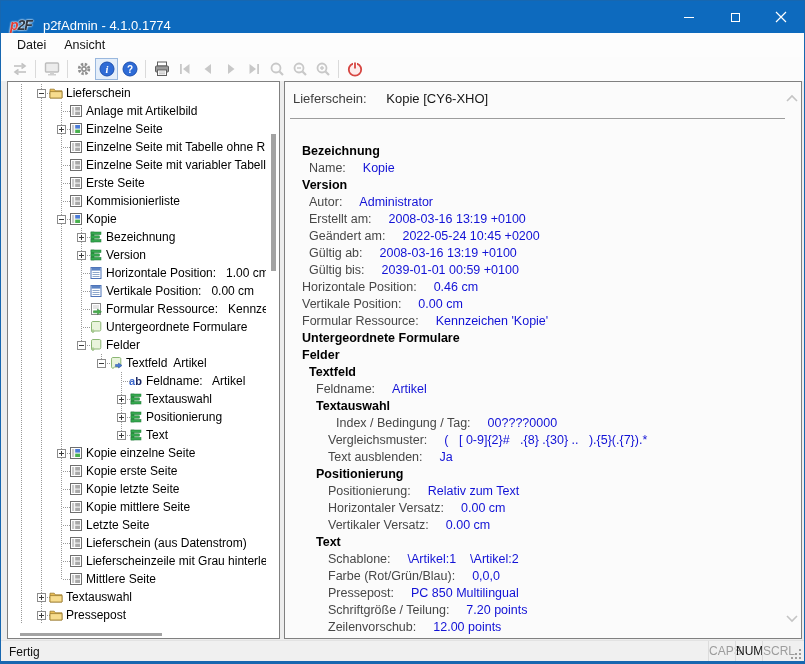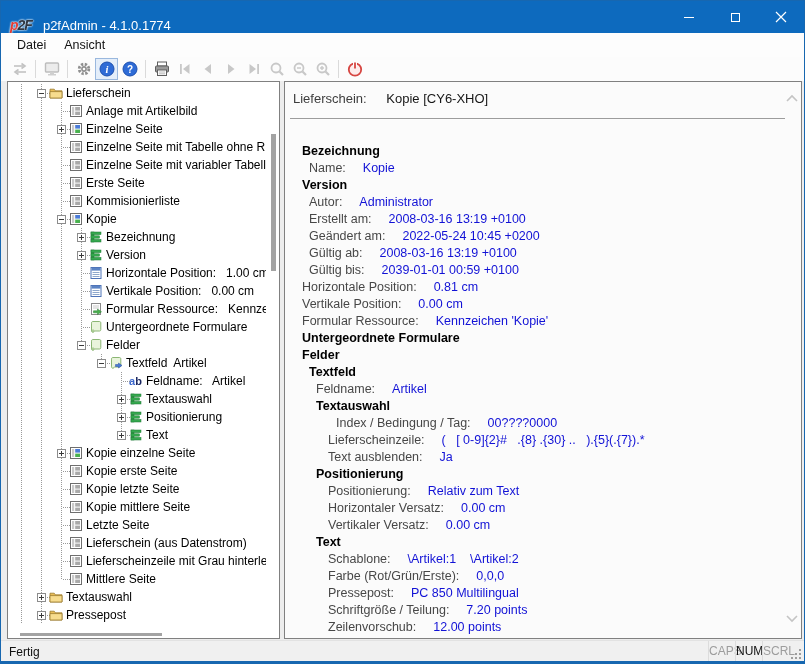--- a/index.html
+++ b/index.html
@@ -684,38 +684,38 @@
       <div class="dsep"></div>
       <div class="detailbody">
           <div class="dline" style="padding-left: 17px;"><span class="dhead">Bezeichnung</span></div>
           <div class="dline" style="padding-left: 24px;"><span class="dlabel">Name:</span><span class="dvalue">Kopie</span></div>
           <div class="dline" style="padding-left: 17px;"><span class="dhead">Version</span></div>
           <div class="dline" style="padding-left: 24px;"><span class="dlabel">Autor:</span><span class="dvalue">Administrator</span></div>
           <div class="dline" style="padding-left: 24px;"><span class="dlabel">Erstellt am:</span><span class="dvalue">2008-03-16 13:19 +0100</span></div>
           <div class="dline" style="padding-left: 24px;"><span class="dlabel">Geändert am:</span><span class="dvalue">2022-05-24 10:45 +0200</span></div>
           <div class="dline" style="padding-left: 24px;"><span class="dlabel">Gültig ab:</span><span class="dvalue">2008-03-16 13:19 +0100</span></div>
           <div class="dline" style="padding-left: 24px;"><span class="dlabel">Gültig bis:</span><span class="dvalue">2039-01-01 00:59 +0100</span></div>
-          <div class="dline" style="padding-left: 17px;"><span class="dlabel">Horizontale Position:</span><span class="dvalue">0.81 cm</span></div>
+          <div class="dline" style="padding-left: 17px;"><span class="dlabel">Horizontale Position:</span><span class="dvalue">0.46 cm</span></div>
           <div class="dline" style="padding-left: 17px;"><span class="dlabel">Vertikale Position:</span><span class="dvalue">0.00 cm</span></div>
           <div class="dline" style="padding-left: 17px;"><span class="dlabel">Formular Ressource:</span><span class="dvalue">Kennzeichen 'Kopie'</span></div>
           <div class="dline" style="padding-left: 17px;"><span class="dhead">Untergeordnete Formulare</span></div>
           <div class="dline" style="padding-left: 17px;"><span class="dhead">Felder</span></div>
           <div class="dline" style="padding-left: 24px;"><span class="dhead">Textfeld</span></div>
           <div class="dline" style="padding-left: 31px;"><span class="dlabel">Feldname:</span><span class="dvalue">Artikel</span></div>
           <div class="dline" style="padding-left: 31px;"><span class="dhead">Textauswahl</span></div>
           <div class="dline" style="padding-left: 51px;"><span class="dlabel">Index / Bedingung / Tag:</span><span class="dvalue">00????0000</span></div>
-          <div class="dline" style="padding-left: 43px;"><span class="dlabel">Lieferscheinzeile:</span><span class="dvalue">(   [ 0-9]{2}#   .{8} .{30} ..   ).{5}(.{7}).*</span></div>
+          <div class="dline" style="padding-left: 43px;"><span class="dlabel">Vergleichsmuster:</span><span class="dvalue">(   [ 0-9]{2}#   .{8} .{30} ..   ).{5}(.{7}).*</span></div>
           <div class="dline" style="padding-left: 43px;"><span class="dlabel">Text ausblenden:</span><span class="dvalue">Ja</span></div>
           <div class="dline" style="padding-left: 31px;"><span class="dhead">Positionierung</span></div>
           <div class="dline" style="padding-left: 43px;"><span class="dlabel">Positionierung:</span><span class="dvalue">Relativ zum Text</span></div>
           <div class="dline" style="padding-left: 43px;"><span class="dlabel">Horizontaler Versatz:</span><span class="dvalue">0.00 cm</span></div>
           <div class="dline" style="padding-left: 43px;"><span class="dlabel">Vertikaler Versatz:</span><span class="dvalue">0.00 cm</span></div>
           <div class="dline" style="padding-left: 31px;"><span class="dhead">Text</span></div>
           <div class="dline" style="padding-left: 43px;"><span class="dlabel">Schablone:</span><span class="dvalue">\Artikel:1    \Artikel:2</span></div>
-          <div class="dline" style="padding-left: 43px;"><span class="dlabel">Farbe (Rot/Grün/Erste):</span><span class="dvalue">0,0,0</span></div>
+          <div class="dline" style="padding-left: 43px;"><span class="dlabel">Farbe (Rot/Grün/Blau):</span><span class="dvalue">0,0,0</span></div>
           <div class="dline" style="padding-left: 43px;"><span class="dlabel">Pressepost:</span><span class="dvalue">PC 850 Multilingual</span></div>
           <div class="dline" style="padding-left: 43px;"><span class="dlabel">Schriftgröße / Teilung:</span><span class="dvalue">7.20 points</span></div>
           <div class="dline" style="padding-left: 43px;"><span class="dlabel">Zeilenvorschub:</span><span class="dvalue">12.00 points</span></div>
         </div>
       <svg class="chev" style="top:12px" width="14" height="9">
           <polyline points="2,7 7,2 12,7" stroke="#c4c4c4" stroke-width="1.6" fill="none"></polyline>
         </svg>
       <svg class="chev" style="top:532px" width="14" height="9">
           <polyline points="2,2 7,7 12,2" stroke="#c4c4c4" stroke-width="1.6" fill="none"></polyline>
         </svg>

